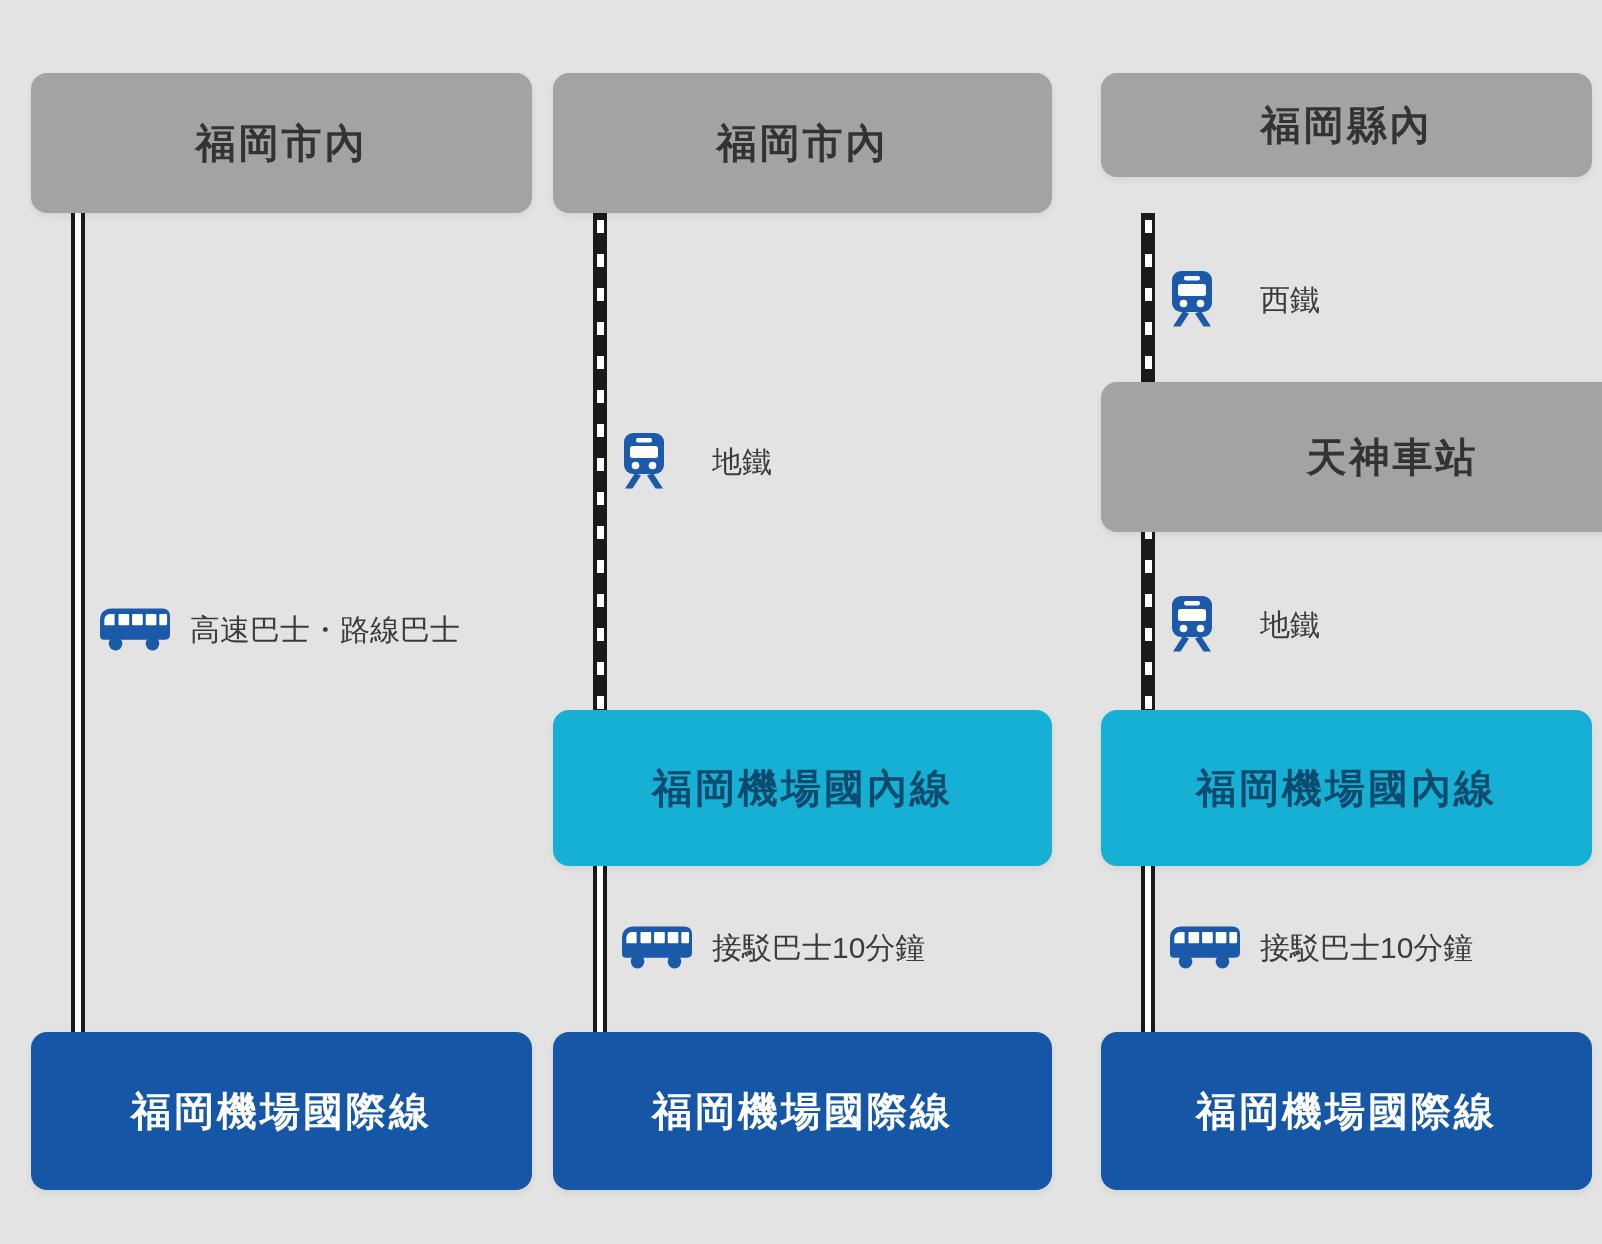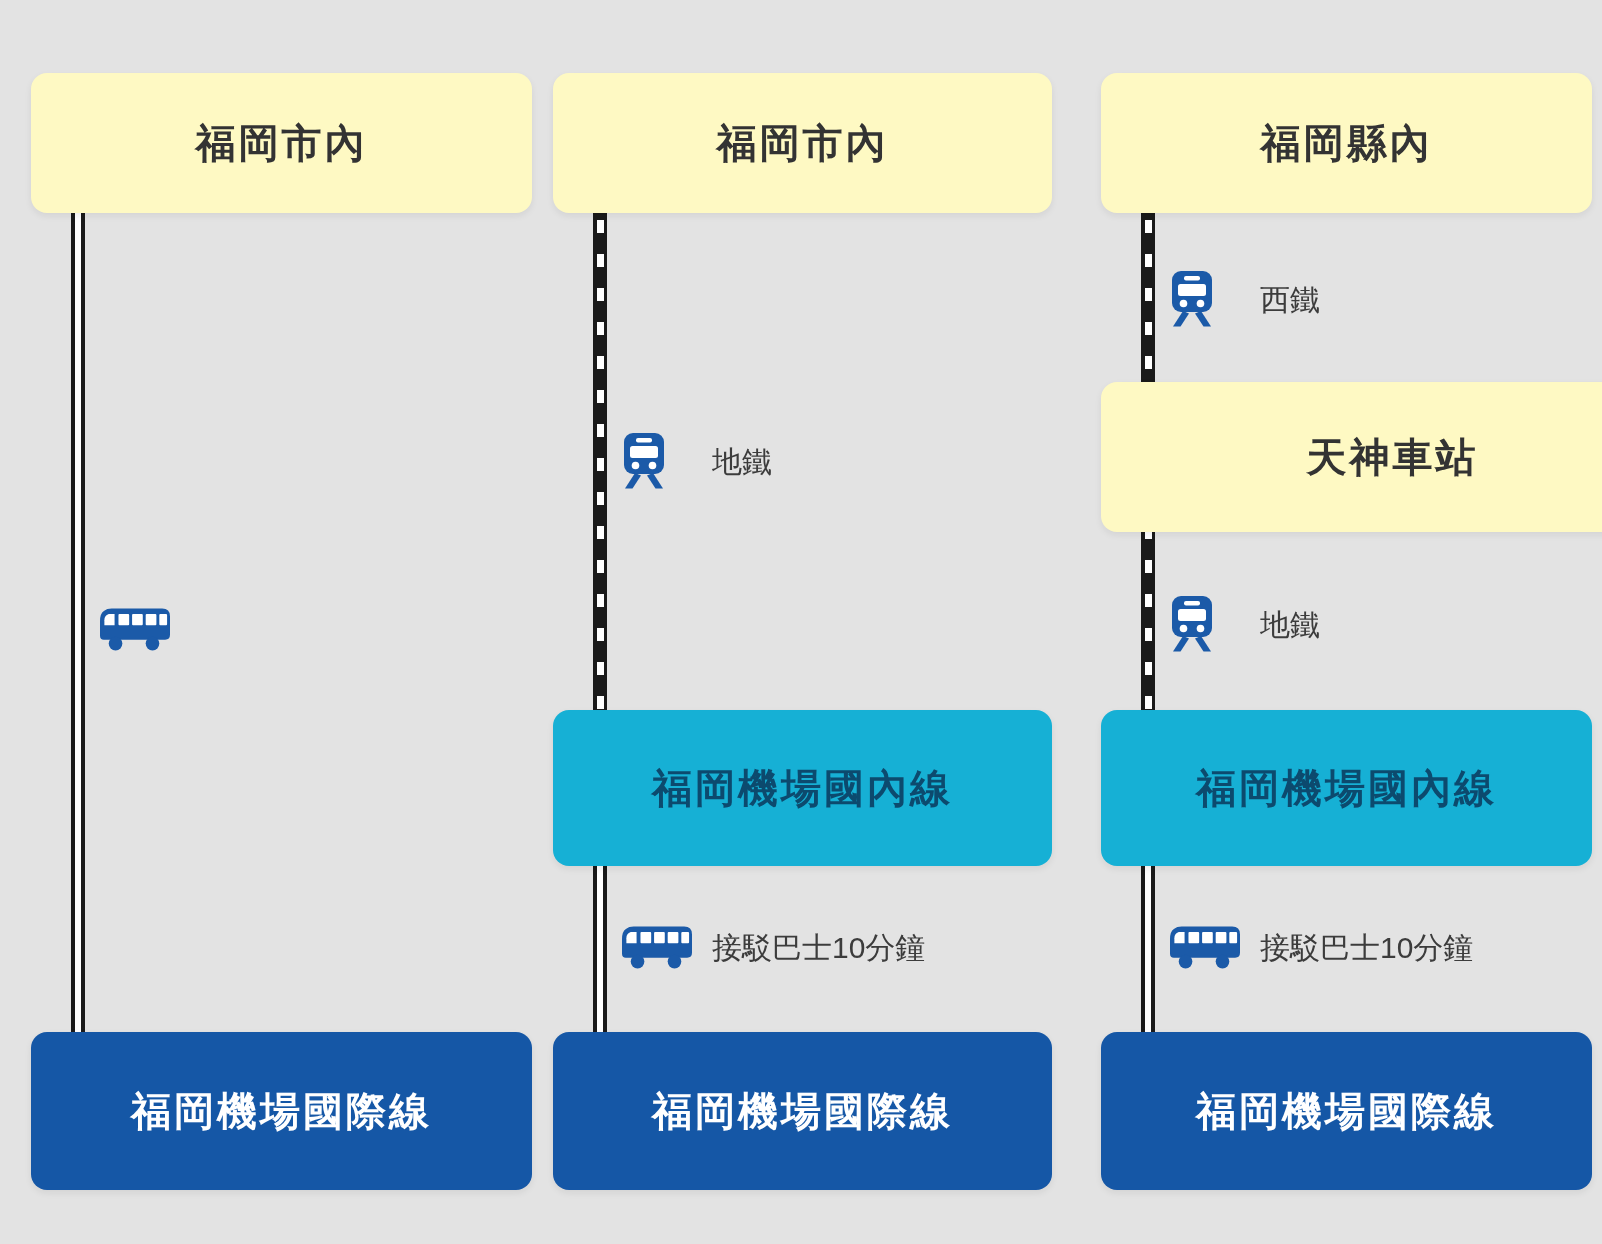--- a/index.html
+++ b/index.html
@@ -8,21 +8,21 @@
     background:var(--background,#e3e3e3);
     font-family:"Liberation Sans","DejaVu Sans",sans-serif;
   }
   
   .box{
     position:absolute;z-index:2;border-radius:16px;
     display:flex;align-items:center;justify-content:center;
     font-weight:700;font-size:40px;letter-spacing:3px;
     box-shadow:0 3px 7px rgba(0,0,0,.07);
   }
-  .box-white{background:#fef9c3;color:var(--title-dark,#333333);}
+  .box-white{background:#a3a3a3;color:var(--title-dark,#333333);}
   .box-cyan{background:var(--box-cyan,#16b0d5);color:#0c4a6e;}
   .box-blue{background:var(--box-blue,#1557a6);color:#ffffff;text-align:center;}
   
   .line{position:absolute;z-index:1;}
   .line-bus{
     width:6px;background:#ffffff;
     border-left:4px solid var(--line-black,#1a1a1a);
     border-right:4px solid var(--line-black,#1a1a1a);
   }
   .line-rail{width:14px;background:var(--line-black,#1a1a1a);}
@@ -49,21 +49,21 @@
   .c2-rail{left:593px;top:213px;height:497px;}
   .c2-shuttle-line{left:593px;top:866px;height:166px;}
   .c2-top{left:553px;top:73px;width:499px;height:140px;}
   .c2-train{left:622px;top:432px;}
   .c2-domestic{left:553px;top:710px;width:499px;height:156px;}
   .c2-shuttle{left:622px;top:918px;}
   .c2-bottom{left:553px;top:1032px;width:499px;height:158px;}
   
   .c3-rail{left:1141px;top:213px;height:497px;}
   .c3-shuttle-line{left:1141px;top:866px;height:166px;}
-  .c3-top{left:1101px;top:73px;width:491px;height:140px;}
+  .c3-top{left:1101px;top:73px;width:491px;height:104px;}
   .c3-train1{left:1170px;top:270px;align-items:center;}
   .c3-station{left:1101px;top:382px;width:583px;height:150px;}
   .c3-train2{left:1170px;top:595px;}
   .c3-domestic{left:1101px;top:710px;width:491px;height:156px;}
   .c3-shuttle{left:1170px;top:918px;}
   .c3-bottom{left:1101px;top:1032px;width:491px;height:158px;}
 </style>
 </head>
 <body>
 
@@ -94,20 +94,21 @@
   <div class="line line-bus c1-line"></div>
   <div class="box box-white c1-top">
     <span>福岡市內</span>
   </div>
   <div class="marker c1-marker">
     <span class="icon-slot">
       <svg class="icon icon-bus">
           <use href="#sym-bus"></use>
         </svg>
     </span>
+    <span class="marker-label">高速巴士・路線巴士</span>
   </div>
   <div class="box box-blue c1-bottom">
     <span>福岡機場國際線</span>
   </div>
 
   <div class="line line-rail c2-rail"></div>
   <div class="line line-bus c2-shuttle-line"></div>
   <div class="box box-white c2-top">
     <span>福岡市內</span>
   </div>

